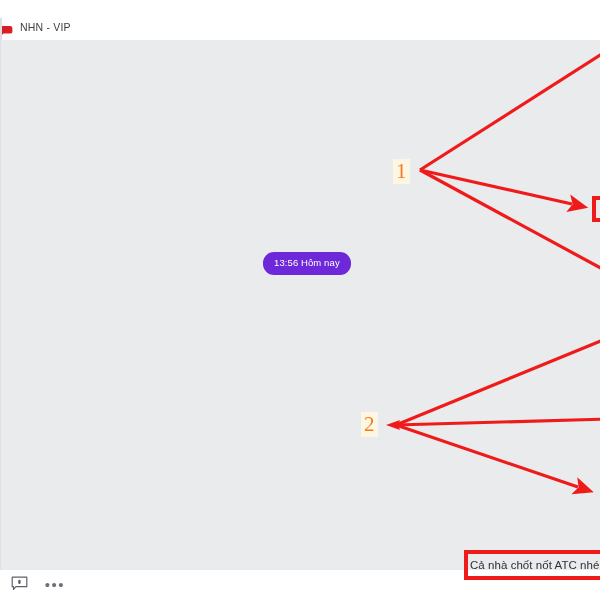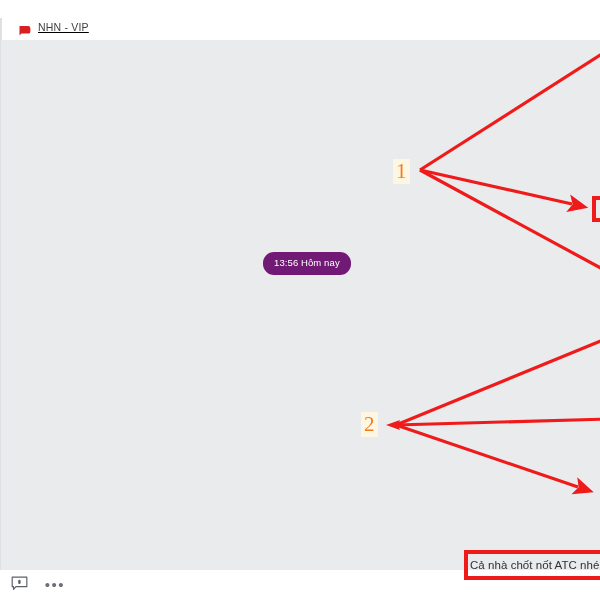--- a/index.html
+++ b/index.html
@@ -40,23 +40,21 @@
   .tab-edge {
     position: absolute;
     left: 0; top: 4px;
     width: 2px; height: 22px;
     background: #dfe0e4;
   }
   .tab {
     display: flex;
     align-items: center;
     gap: 7px;
-    padding-left: 18px;
     height: 26px;
-    text-decoration: underline;
   }
   .tab-icon {
     width: 13px; height: 11px;
     display: block;
   }
   .tab-label {
     font-size: 10.5px;
     color: #3d3f45;
     letter-spacing: 0.2px;
     white-space: nowrap;
@@ -75,21 +73,21 @@
     left: 0; top: 0;
     width: 1px; height: 530px;
     background: #dfe0e4;
   }
 
   
   .time-pill {
     position: absolute;
     left: 263px;
     top: 212px;
-    background: #701a75;
+    background: #6d28d9;
     color: #ffffff;
     font-size: 9.5px;
     line-height: 1;
     padding: 6px 11px 7px 11px;
     border-radius: 11px;
     white-space: nowrap;
     letter-spacing: 0.1px;
   }
 
   

